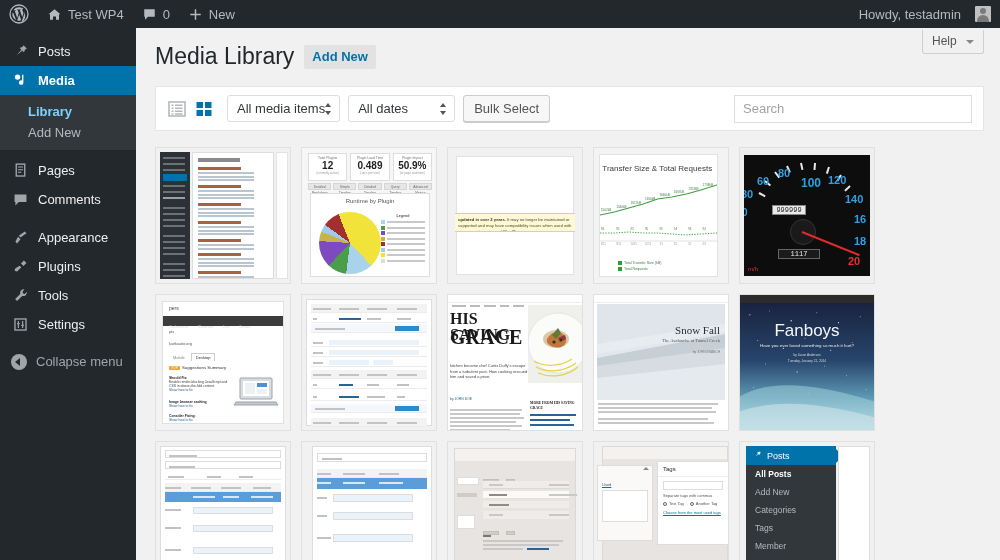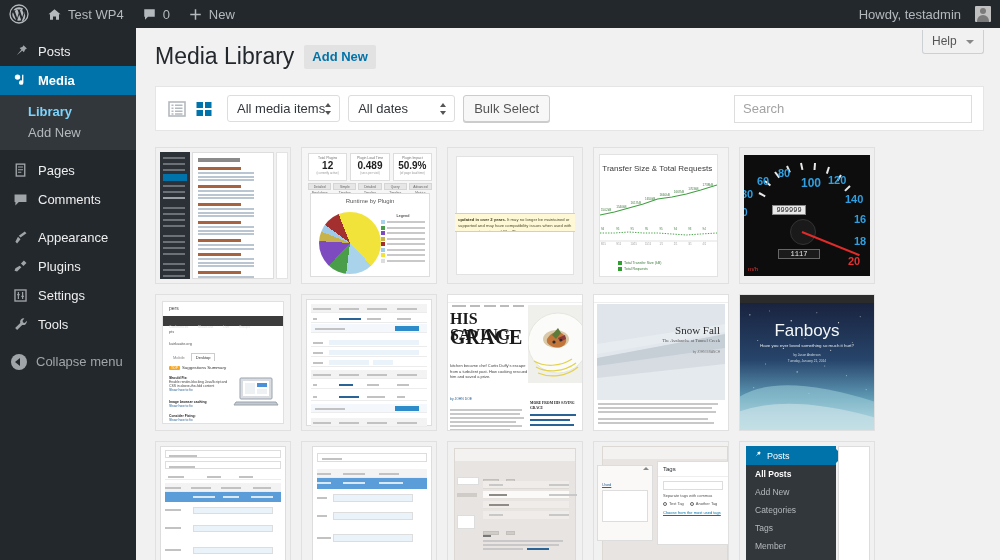--- a/index.html
+++ b/index.html
@@ -357,34 +357,34 @@
           <path d="M14 3l3 3-3.5 3.5-3-3zM9 9l2 2-5 5-3-1 1-3z" fill="currentColor"></path>
         </svg>
     </span>
     <span>Plugins</span>
   </div>
 
 
   <div class="menu-item">
     <span class="m-ico">
       <svg width="17" height="17" viewBox="0 0 20 20">
-          <rect x="3.5" y="3.5" width="13" height="13" fill="none" stroke="currentColor" stroke-width="1.6"></rect>
-          <path d="M7.5 6v8M12.5 6v8M6 9h3M11 11h3" stroke="currentColor" stroke-width="1.4"></path>
-        </svg>
-    </span>
-    <span>Settings</span>
+          <path d="M14.5 2.8a4.2 4.2 0 0 0-4.8 5.4l-6 6 2.3 2.3 6-6a4.2 4.2 0 0 0 5.4-4.8l-2.4 2.4-2-.6-.6-2z" fill="currentColor"></path>
+        </svg>
+    </span>
+    <span>Tools</span>
   </div>
 
   <div class="menu-item">
     <span class="m-ico">
       <svg width="17" height="17" viewBox="0 0 20 20">
-          <path d="M14.5 2.8a4.2 4.2 0 0 0-4.8 5.4l-6 6 2.3 2.3 6-6a4.2 4.2 0 0 0 5.4-4.8l-2.4 2.4-2-.6-.6-2z" fill="currentColor"></path>
-        </svg>
-    </span>
-    <span>Tools</span>
+          <rect x="3.5" y="3.5" width="13" height="13" fill="none" stroke="currentColor" stroke-width="1.6"></rect>
+          <path d="M7.5 6v8M12.5 6v8M6 9h3M11 11h3" stroke="currentColor" stroke-width="1.4"></path>
+        </svg>
+    </span>
+    <span>Settings</span>
   </div>
 
   <div class="collapse">
     <span class="c-ico"></span>
     <span>Collapse menu</span>
   </div>
 </div>
 
 <div id="content">
 

